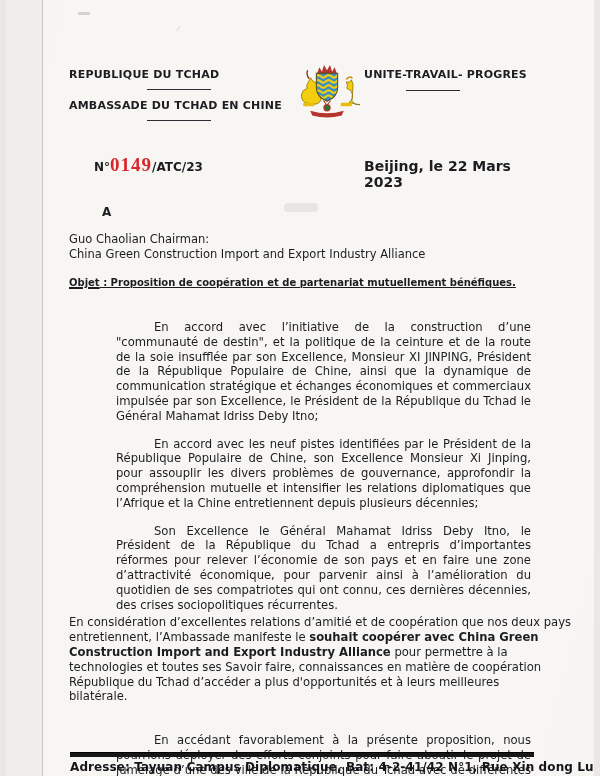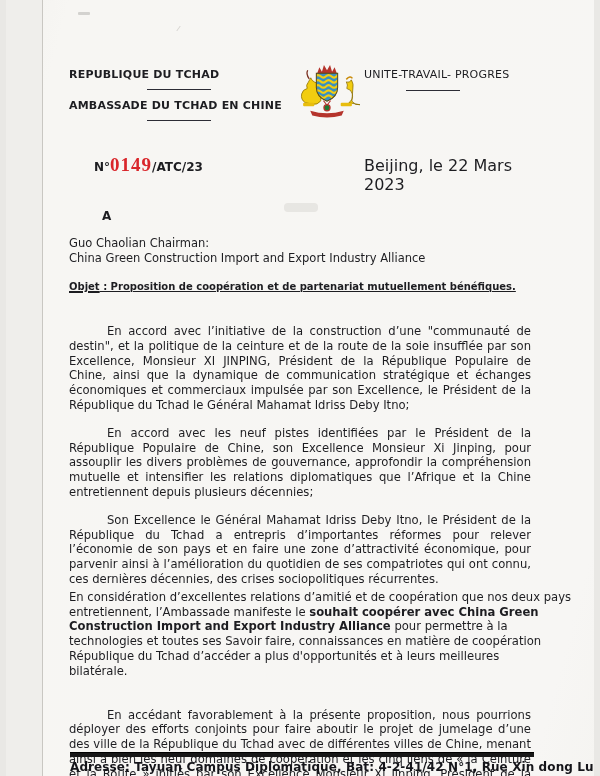--- a/index.html
+++ b/index.html
@@ -13,41 +13,41 @@
   .scan-edge  { position:absolute; left:36px; top:0; bottom:0; width:1px; background:#c9c7c2; }
   .scan-mark1 { position:absolute; left:72px; top:12px; width:12px; height:3px; background:#b6b4b0; opacity:.55; border-radius:1px; }
   .scan-mark2 { position:absolute; left:165px; top:26px; width:7px; height:5px; border-right:1.5px solid #b6b4b0; opacity:.5; transform:skewX(-35deg); }
   .scan-smudge{ position:absolute; left:278px; top:203px; width:34px; height:9px; background:#d8d6d2; opacity:.5; border-radius:4px; }
 
   .content { padding:68px 63px 0 63px; }
 
   
   .letterhead { display:flex; justify-content:space-between; align-items:flex-start; }
   .lh-left  { width:220px; font-weight:bold; font-size:11px; letter-spacing:.2px; }
-  .lh-right { width:167px; font-weight:normal; font-size:11px; letter-spacing:.2px; }
+  .lh-right { width:167px; font-weight:bold; font-size:11px; letter-spacing:.2px; }
   .hrule { border:0; border-top:1.6px solid #2c2c35; height:0; }
   .lh-left  .hrule { width:64px; margin:8px auto 9px auto; }
   .lh-right .hrule { width:54px; margin:9px 0 0 42px; }
   .emblem-box { width:66px; margin-top:-6px; }
 
   
   .ref-row { display:flex; justify-content:space-between; align-items:baseline; margin-top:24px; }
   .ref { margin-left:25px; font-weight:bold; font-size:12px; }
   .ref-num { font-family:"Liberation Serif","DejaVu Serif",serif; font-size:19px; font-weight:700; letter-spacing:1px; }
-  .date { width:167px; font-weight:normal; font-size:16px; }
+  .date { width:167px; font-weight:bold; font-size:14px; }
 
   .addr-a { margin:15px 0 0 33px; font-weight:bold; font-size:12px; }
   .recipient { margin-top:13px; font-weight:normal; font-size:11.5px; line-height:15px; }
 
   .objet { margin-top:13px; font-weight:bold; font-size:10px; line-height:16px; max-width:460px;text-decoration:underline; }
   .objet-label { text-decoration:underline; text-underline-offset:2px; }
 
   
   .para { margin:0; font-size:11.6px; line-height:14.8px; text-align:justify; }
-  .indent { text-indent:38px; }
+  .indent { text-indent:38px;margin-left:47px; }
   .p1 { margin-top:29px; }
   .p2 { margin-top:13px; }
   .p3 { margin-top:13px; }
   .p4 { margin-top:3px; }
   .p4 .pline { text-align:left; white-space:nowrap; }
   .p5 { margin-top:29px; }
 
   
   .footer { position:absolute; left:64px; right:60px; top:752px; }
   .footer-rule { height:3.5px; background:#171717; border-top:1px solid #000; }

